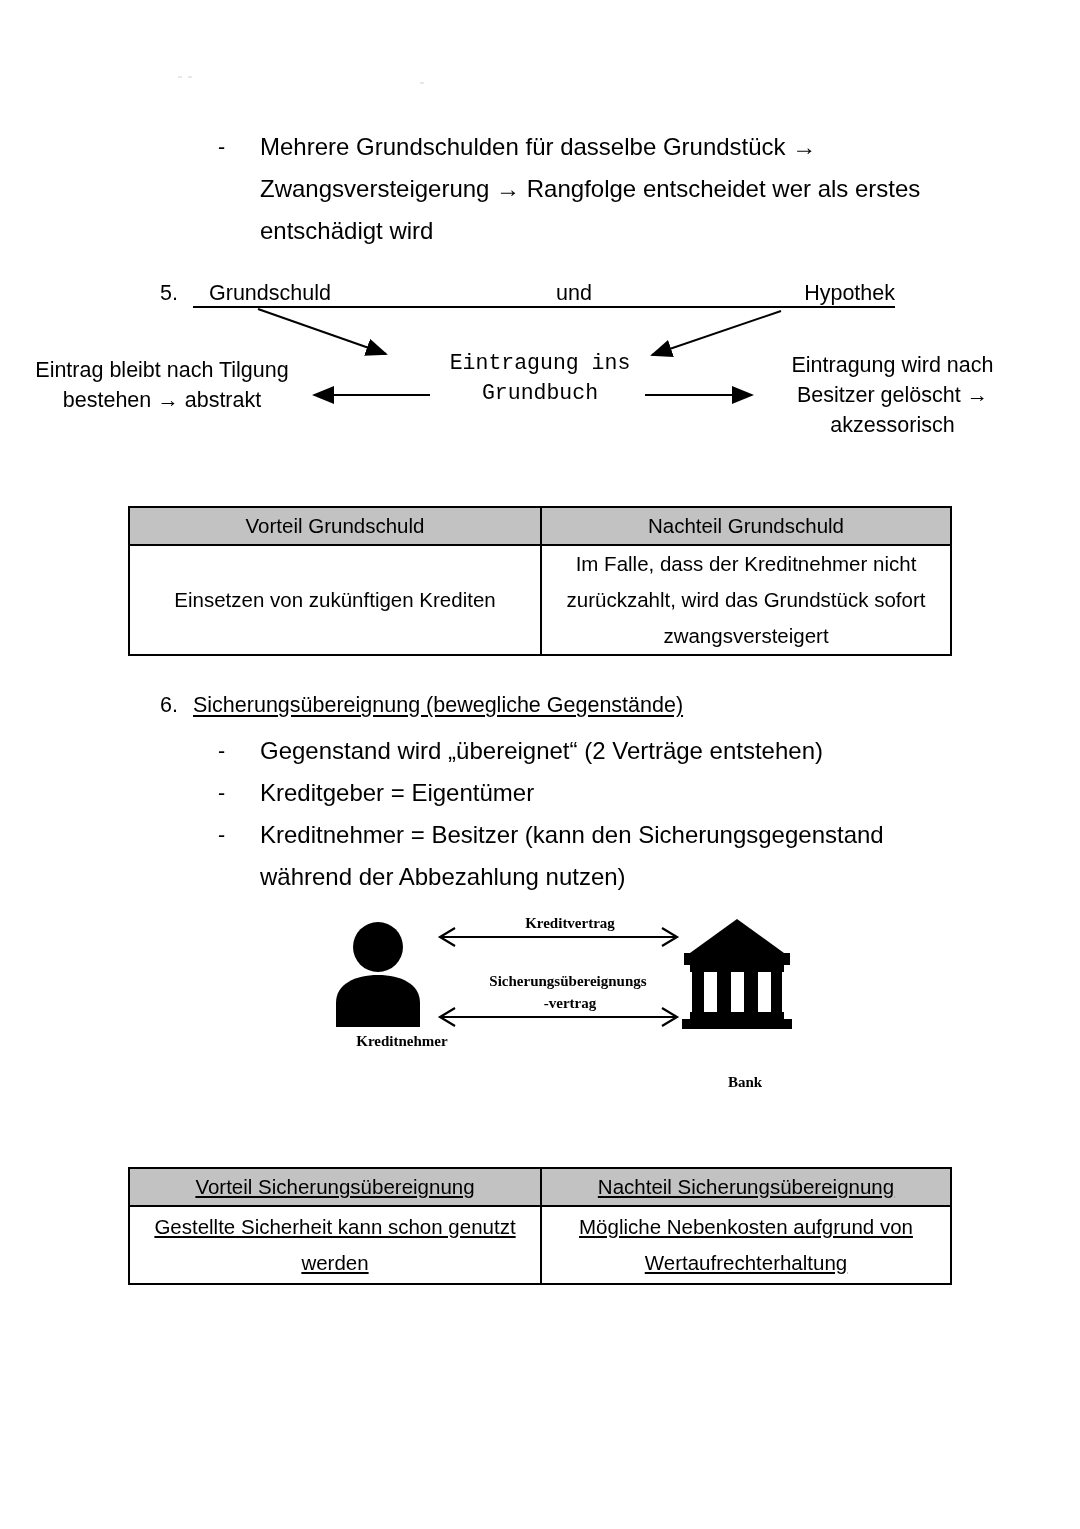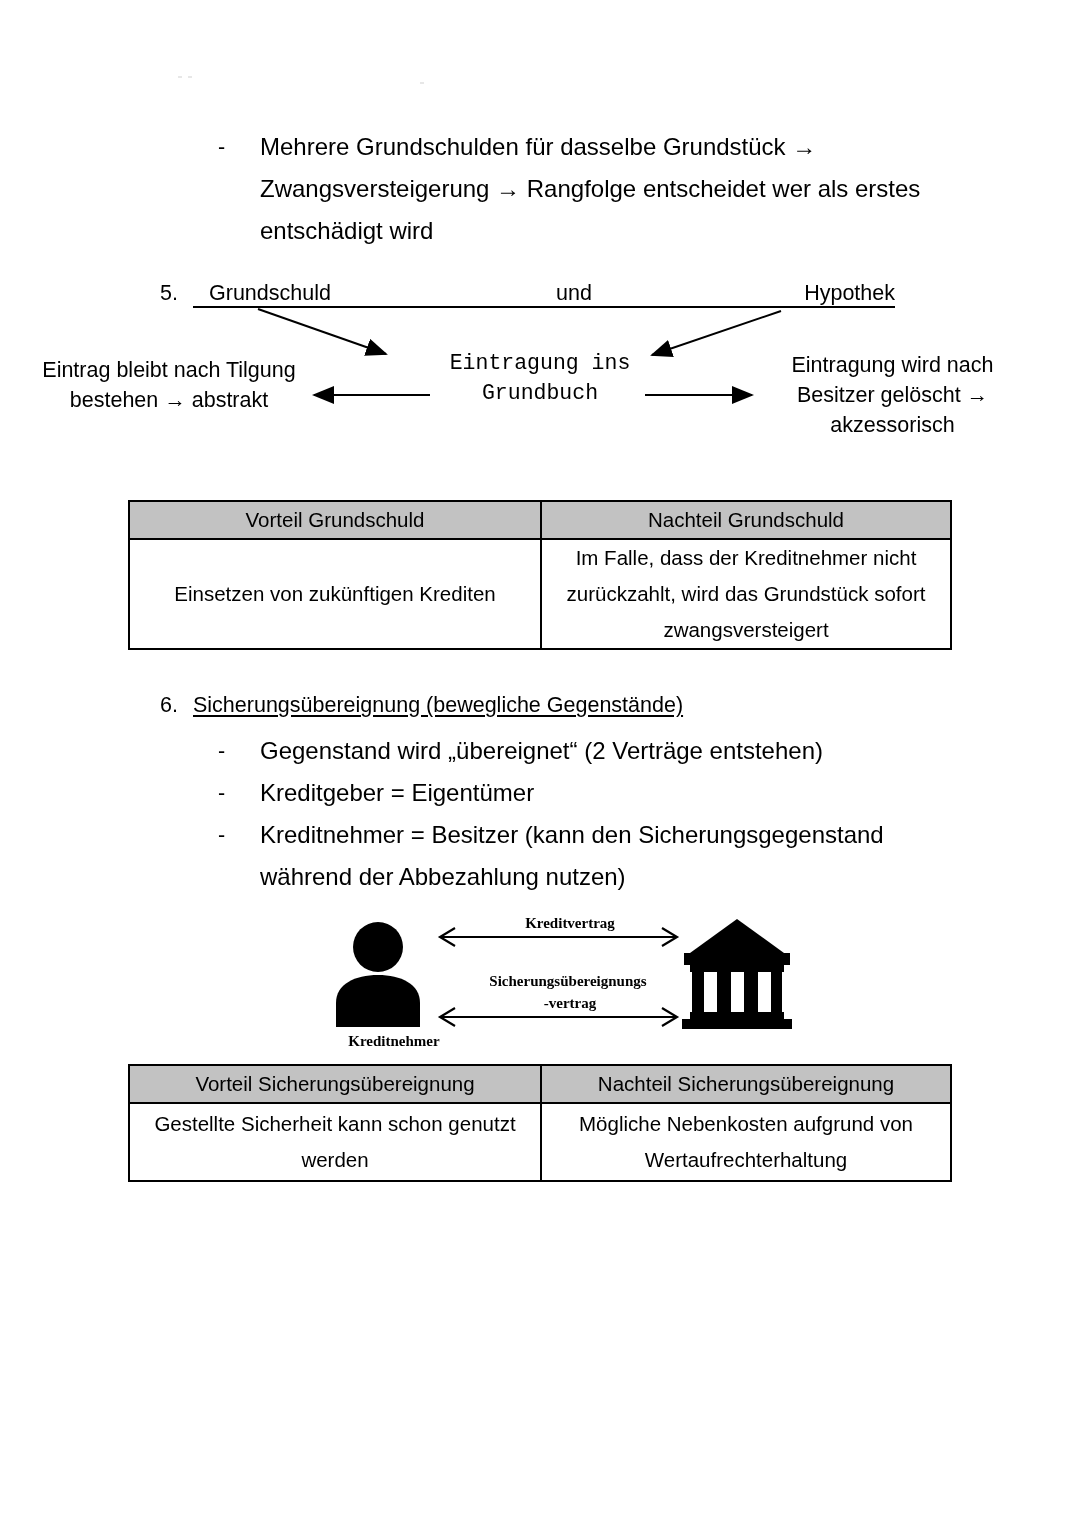--- a/index.html
+++ b/index.html
@@ -78,30 +78,31 @@
     width: 1080px;
     height: 140px;
   }
   .diagram5 svg { position: absolute; left: 0; top: 0; }
   .dg-label {
     position: absolute;
     font-size: 21.5px;
     line-height: 30px;
     text-align: center;
   }
-  .dg-left  { left: 24px;  top: 55px;  width: 290px; }
+  .dg-left  { left: 17px;  top: 55px;  width: 290px; }
   .dg-mid   { left: 440px; top: 48px;  width: 200px; font-family: Liberation Mono, monospace; }
   .dg-right { left: 775px; top: 50px;  width: 235px; }
 
   
   table.cmp {
     position: absolute;
     border-collapse: collapse;
     table-layout: fixed;
     background: #ffffff;
+    margin-top: 6px;
   }
   table.cmp td, table.cmp th {
     border: 2px solid #000000;
     font-weight: normal;
     text-align: center;
     font-size: 20.5px;
     line-height: 36px;
     padding: 0 10px;
   }
   table.cmp th {
@@ -110,21 +111,21 @@
   }
   table.cmp td.body {
     vertical-align: middle;
   }
 
   #table1 { left: 128px; top: 500px; width: 822px; }
   #table1 td.body { height: 106px; }
   #table1 col.c1 { width: 412px; }
   #table1 col.c2 { width: 410px; }
 
-  #table2 { left: 128px; top: 1064px; width: 822px; }
+  #table2 { left: 128px; top: 1161px; width: 822px; text-decoration: underline; }
   #table2 td.body { height: 76px; }
   #table2 col.c1 { width: 412px; }
   #table2 col.c2 { width: 410px; }
 
   
   .heading6 {
     position: absolute;
     left: 160px;
     top: 691px;
     font-size: 21.5px;
@@ -151,21 +152,21 @@
   .illus svg { position: absolute; left: 0; top: 0; }
   .illus .cap {
     position: absolute;
     font-family: Liberation Serif, serif;
     font-weight: bold;
     font-size: 15px;
     line-height: 20px;
     text-align: center;
     color: #000;
   }
-  .cap-kreditnehmer { left: 4px;   top: 126px; width: 180px; }
+  .cap-kreditnehmer { left: 12px;   top: 126px; width: 180px; }
   .cap-bank         { left: 385px; top: 127px; width: 120px; margin-top: 40px; }
   .cap-kreditvertrag{ left: 150px; top: 8px;   width: 240px; }
   .cap-sich1        { left: 128px; top: 66px;  width: 280px; }
   .cap-sich2        { left: 150px; top: 88px;  width: 240px; }
 
   
   .speck {
     position: absolute;
     background: #e7e7e7;
     width: 4px;

